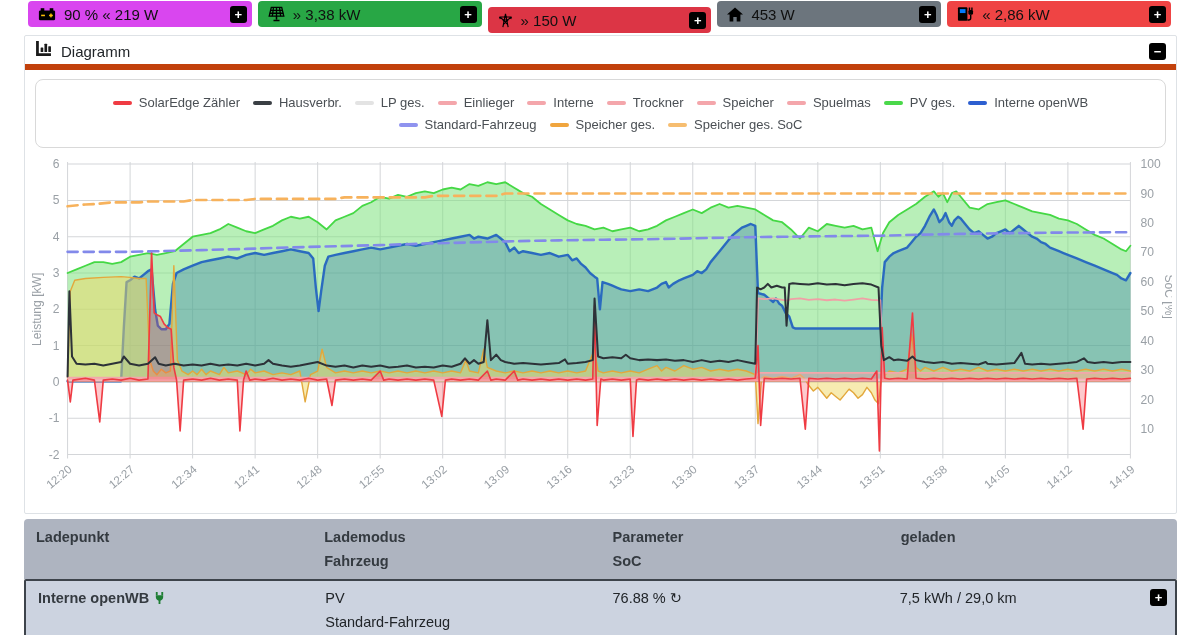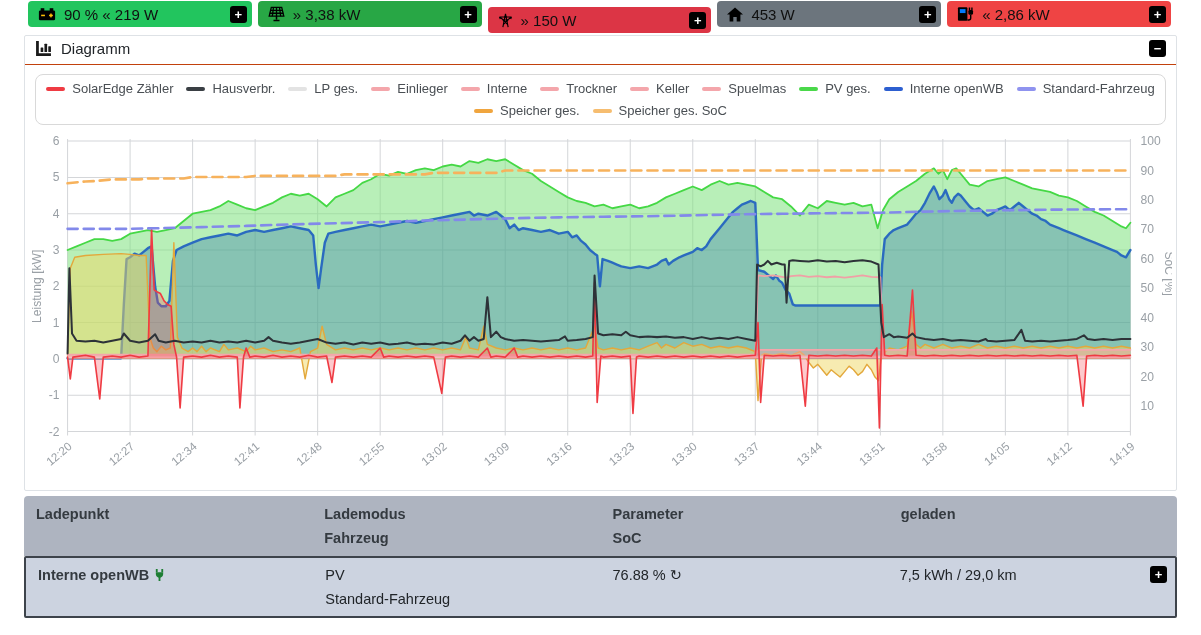--- a/index.html
+++ b/index.html
@@ -6,44 +6,44 @@
   .page{width:1201px;height:635px;overflow:hidden;font-family:"Liberation Sans",sans-serif;background:#fff;position:relative;}
   
   .topbar{display:flex;gap:6px;padding:1px 30px 0 28px;}
   .badge{flex:1;height:26px;border-radius:4px;display:flex;align-items:center;gap:8px;padding:0 5px 0 10px;font-size:15px;color:#101010;}
   .badge .b-icon{display:flex;align-items:center;}
   .badge .b-text{white-space:nowrap;}
   .badge .spacer{flex:1;}
   .sq-btn{width:17px;height:17px;min-width:17px;background:#000;border-radius:3px;color:#fff;font-size:13px;font-weight:bold;display:flex;align-items:center;justify-content:center;line-height:1;cursor:pointer;user-select:none;}
   
   .card{margin:2px 24px 0 24px;border:1px solid #dee2e6;border-radius:2px;background:#fff;}
-  .card-header{display:flex;align-items:flex-start;gap:9px;padding:4px 10px;border-bottom:1px solid #c2410c;font-size:15px;color:#212529;}
+  .card-header{display:flex;align-items:flex-end;gap:9px;padding:4px 10px;border-bottom:6px solid #c2410c;font-size:15px;color:#212529;}
   .card-header .spacer{flex:1;}
-  .legend-box{margin:9px 10px 2px 10px;border:1px solid #d9d9d9;border-radius:8px;padding:6px 10px;display:flex;flex-wrap:wrap;justify-content:center;column-gap:13px;row-gap:7px;font-size:13px;color:#4a4f54;}
+  .legend-box{margin:9px 10px 2px 10px;border:1px solid #d9d9d9;border-radius:8px;padding:15px 10px;display:flex;flex-wrap:wrap;justify-content:center;column-gap:13px;row-gap:7px;font-size:13px;color:#4a4f54;}
   .legend-item{display:flex;align-items:center;gap:7px;cursor:pointer;white-space:nowrap;}
   .swatch{width:19px;height:4px;border-radius:2px;display:inline-block;}
   .chart-wrap{padding:2px 4px 0 4px;}
   svg.chart{display:block;}
   
   .cp-table{margin:5px 24px 4px 24px;font-size:14.5px;}
   .cp-head{background:#aeb4c0;border-radius:4px 4px 0 0;display:flex;padding:6px 0;color:#343a40;font-weight:bold;}
   .cp-head .col,.cp-row .col{width:25%;padding:0 12px;line-height:24px;box-sizing:border-box;}
   .cp-row{background:#ccd3e0;border:2px solid #3d434b;border-radius:2px;display:flex;padding:5px 0;color:#212529;position:relative;}
   .cell-strong{font-weight:bold;color:#343a40;}
   .row-btn{position:absolute;right:8px;top:8px;}
   .plug{display:inline-block;vertical-align:-2px;margin-left:5px;}
   .muted-line{line-height:24px;}
 </style>
 </head>
 <body>
 
 <div class="page">
 
   <div class="topbar">
-      <div class="badge" style="background: #22c55e;">
+      <div class="badge" style="background: #d946ef;">
     <span class="b-icon">
           <svg width="18" height="15" viewBox="0 0 20 15">
             <rect x="3" y="0.5" width="4" height="4" fill="#000"></rect>
             <rect x="13" y="0.5" width="4" height="4" fill="#000"></rect>
             <rect x="1" y="3" width="18" height="11" rx="1.5" fill="#000"></rect>
             <rect x="3.5" y="7.7" width="4.2" height="1.7" fill="#ffc107"></rect>
             <rect x="12.3" y="7.7" width="4.2" height="1.7" fill="#ffc107"></rect>
             <rect x="13.55" y="6.45" width="1.7" height="4.2" fill="#ffc107"></rect>
           </svg>
         </span>
@@ -140,21 +140,21 @@
         <span class="legend-item">
     <span class="swatch" style="background: rgb(244, 166, 171);"></span>
     <span class="l-label">Interne</span>
   </span>
         <span class="legend-item">
     <span class="swatch" style="background: rgb(244, 166, 171);"></span>
     <span class="l-label">Trockner</span>
   </span>
         <span class="legend-item">
     <span class="swatch" style="background: rgb(244, 166, 171);"></span>
-    <span class="l-label">Keller</span>
+    <span class="l-label">Speicher</span>
   </span>
         <span class="legend-item">
     <span class="swatch" style="background: rgb(244, 166, 171);"></span>
     <span class="l-label">Spuelmas</span>
   </span>
         <span class="legend-item">
     <span class="swatch" style="background: rgb(74, 216, 74);"></span>
     <span class="l-label">PV ges.</span>
   </span>
         <span class="legend-item">

